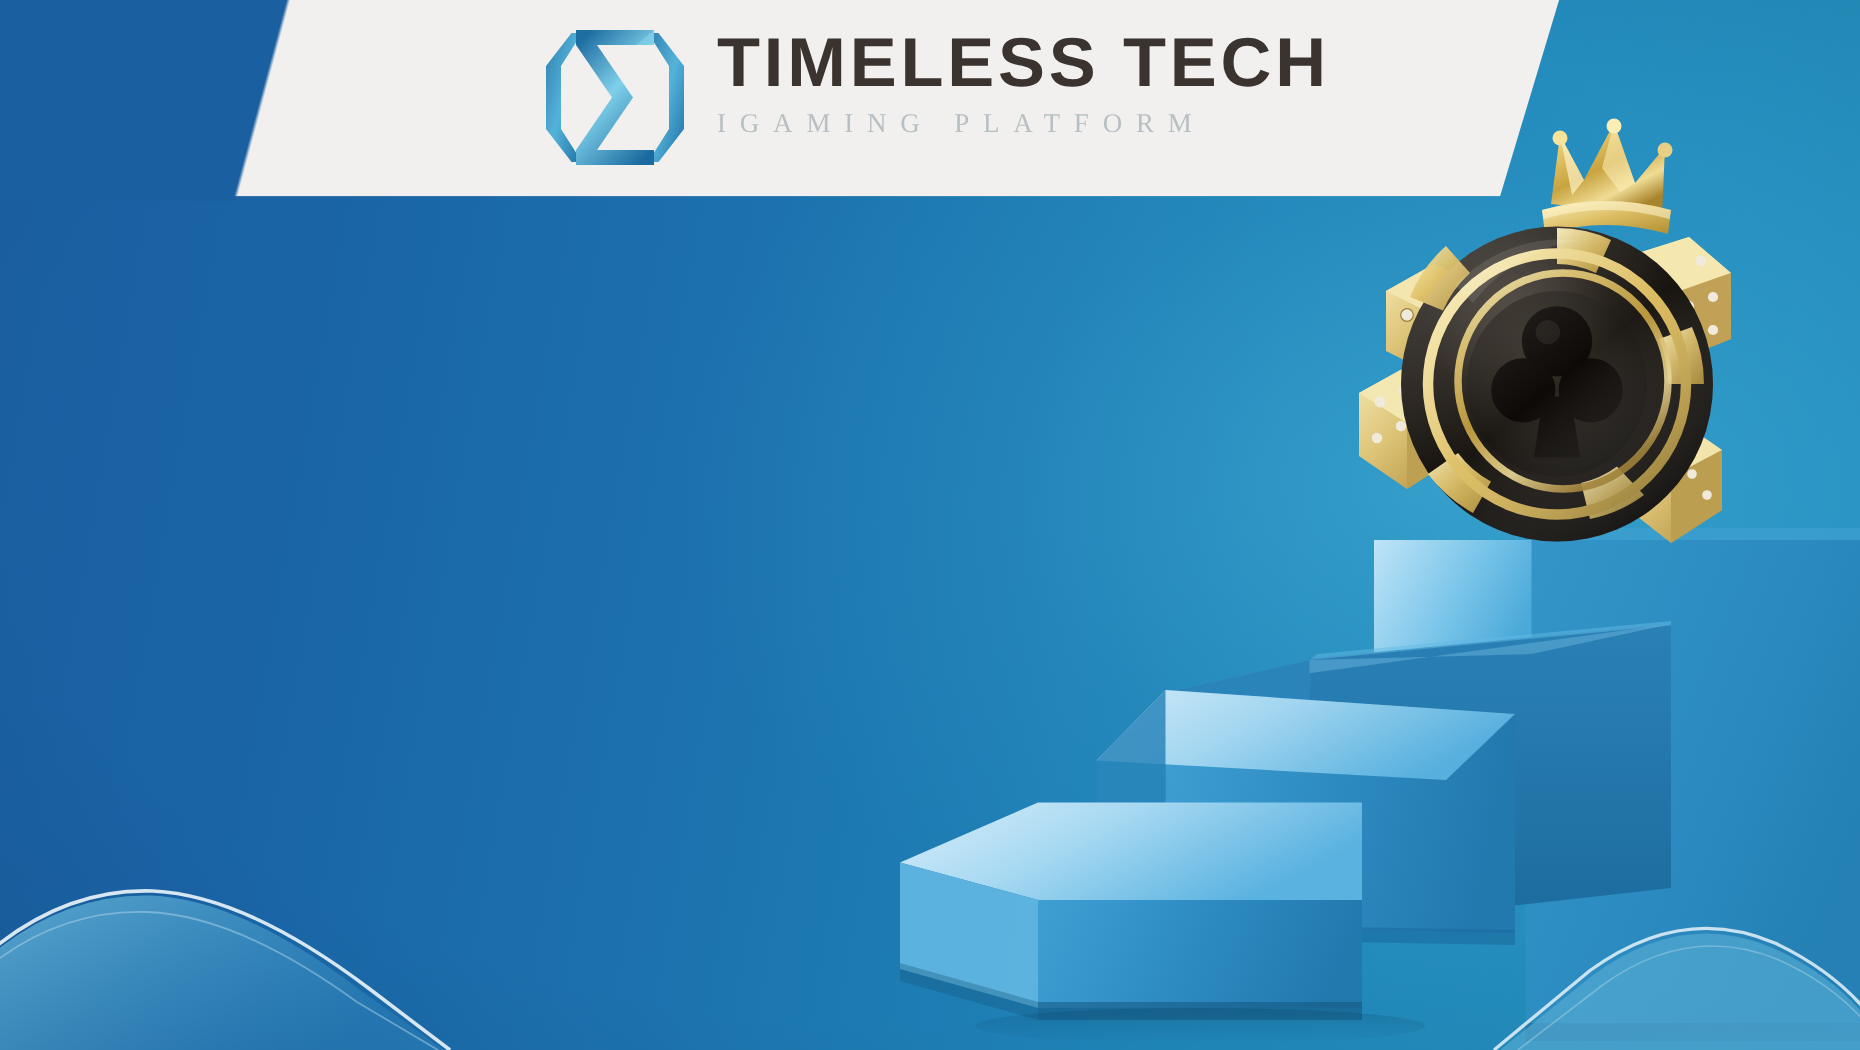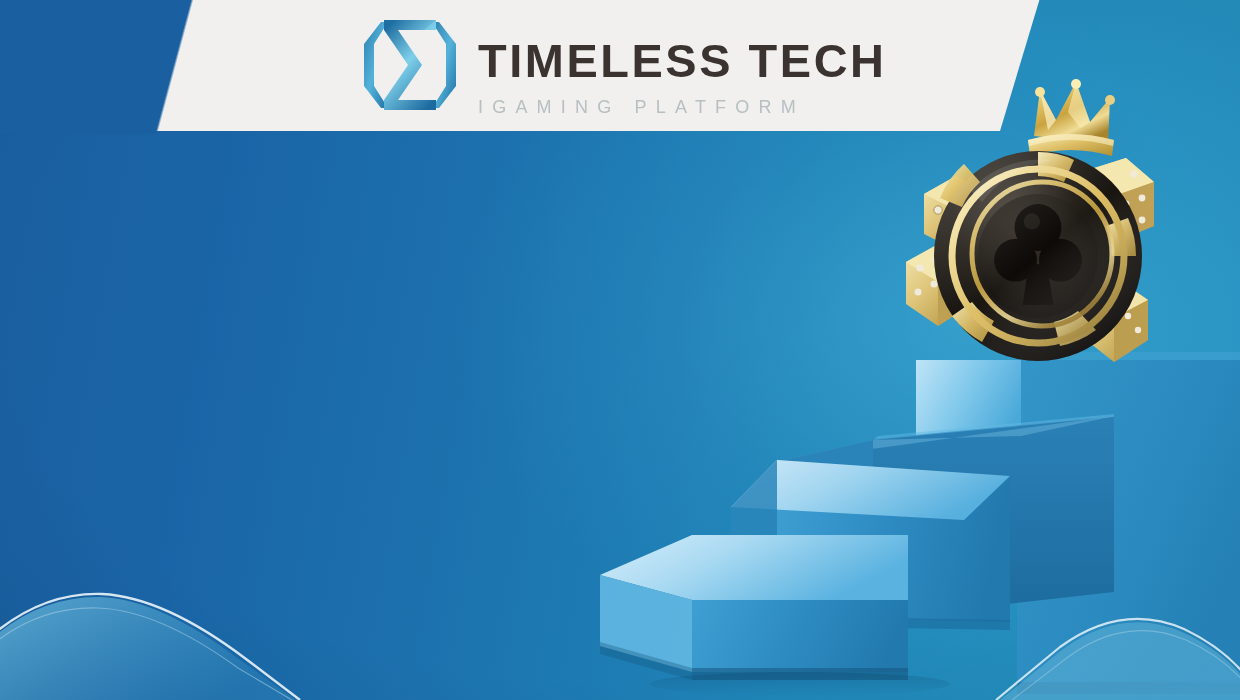--- a/index.html
+++ b/index.html
@@ -68,41 +68,41 @@
     top:-2px; left:0;
     width:380px; height:136px;
     background:linear-gradient(105deg,
         #1a5fa0 0%, #1a5fa0 46%, rgba(26,95,160,0) 46.6%);
     pointer-events:none;
   }
 
   
   .logo{
     position:absolute; top:14px; left:358px;
-    display:flex; align-items:flex-end; gap:16px;
+    display:flex; align-items:flex-start; gap:16px;
   }
   .logo-mark{ width:104px; height:102px; display:block; flex:0 0 auto;}
   .logo-text{ padding-top:4px; }
   .logo-title{
     font-family:"Liberation Sans", sans-serif;
     font-size:46px; font-weight:700;
     letter-spacing:2.5px;
     color:#3b3330;
     line-height:1;
     white-space:nowrap;
     transform:scaleX(1.02);
     transform-origin:left center;
   }
   .logo-sub{
-    font-family:Liberation Sans, sans-serif;
+    font-family:Liberation Serif, serif;
     font-size:18px; font-weight:400;
     letter-spacing:9.2px;
     color:#b7bfc2;
     line-height:1;
-    margin-top:14px;
+    margin-top:9px;
     white-space:nowrap;
   }
 
   
   .copy{
     position:absolute;
     left:84px; top:206px;
     width:640px;
     z-index:6;
   }

